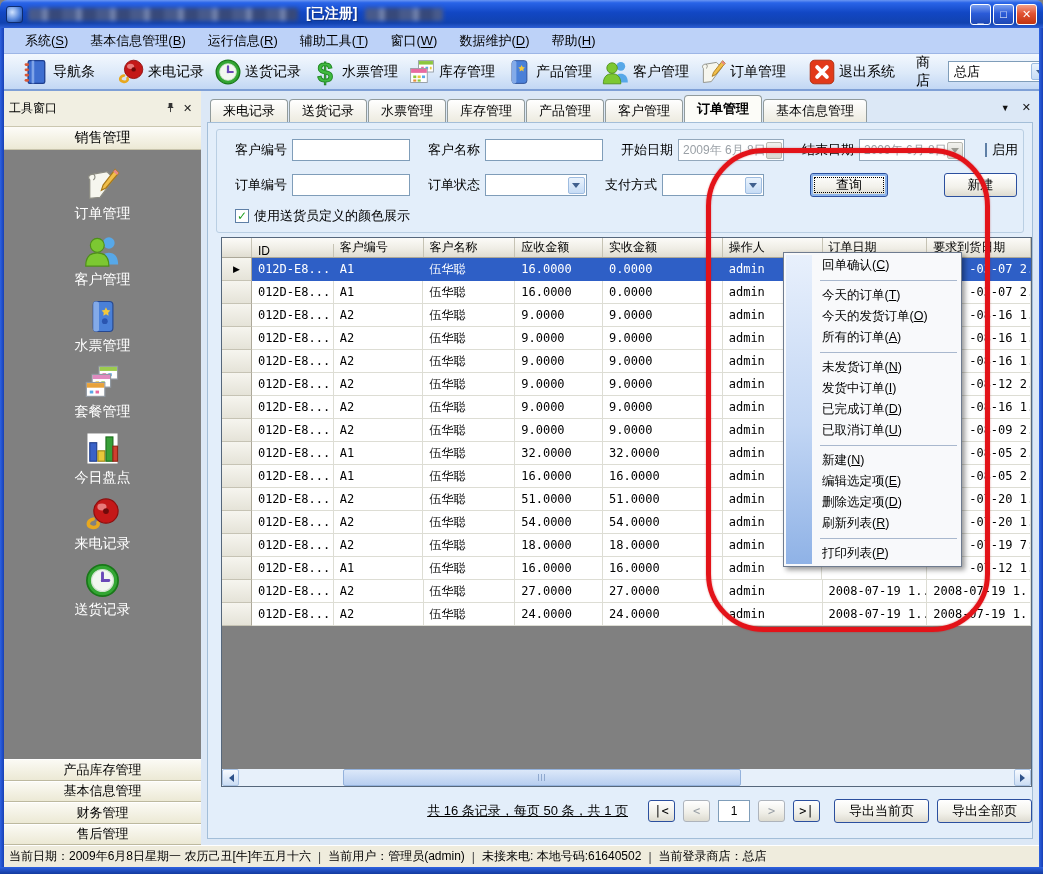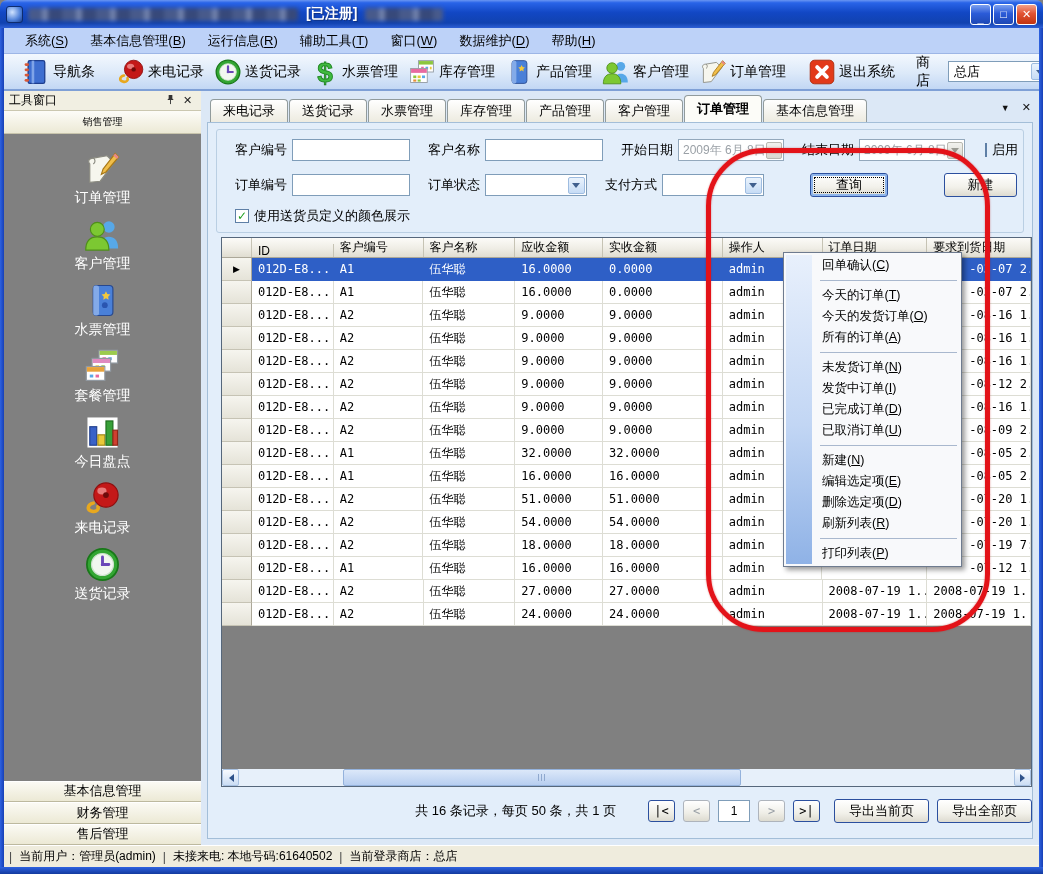--- a/index.html
+++ b/index.html
@@ -30,24 +30,24 @@
 .tb-btn svg{width:28px;height:28px;}
 .tb-sep{width:1px;height:28px;background:#86A2CE;margin:0 6px;}
 .store{display:flex;align-items:center;gap:7px;margin-left:4px;}
 .store-box{width:112px;height:21px;background:#fff;border:1px solid #7F9DB9;display:flex;align-items:center;justify-content:space-between;padding-left:5px;font-size:13px;}
 .combo-arrow{width:17px;height:17px;background:linear-gradient(180deg,#EAF3FD,#C6DCF5);border:1px solid #9EBCE0;border-radius:2px;display:flex;align-items:center;justify-content:center;}
 .combo-arrow.gray{background:linear-gradient(180deg,#F2F2EE,#D8D8D0);border-color:#B8B8B0;}
 .chev{width:0;height:0;border:4px solid transparent;border-top:5px solid #40608E;margin-top:5px;}
 .combo-arrow.gray .chev{border-top-color:#9a9a92;}
 
 .sidebar{position:absolute;left:4px;top:91px;width:197px;bottom:29px;background:#808080;display:flex;flex-direction:column;z-index:3;}
-.tw-header{height:20px;background:#F1EFE2;border-bottom:1px solid #CBC7B0;display:flex;align-items:center;padding:0 5px;font-size:12px;}
+.tw-header{height:36px;background:#F1EFE2;border-bottom:1px solid #CBC7B0;display:flex;align-items:center;padding:0 5px;font-size:12px;}
 .tw-title{flex:1;}
 .tw-btn{width:17px;text-align:center;font-size:11px;color:#222;}
-.sb-group-top{height:23px;background:linear-gradient(180deg,#FDFCF8,#ECE9D5);border-bottom:1px solid #C8C4AC;display:flex;align-items:center;justify-content:center;font-size:10px;}
+.sb-group-top{height:23px;background:linear-gradient(180deg,#FDFCF8,#ECE9D5);border-bottom:1px solid #C8C4AC;display:flex;align-items:center;justify-content:center;font-size:14px;}
 .sb-items{flex:1;display:flex;flex-direction:column;align-items:center;padding-top:16px;gap:9px;overflow:hidden;}
 .sb-item{display:flex;flex-direction:column;align-items:center;gap:2px;color:#fff;font-size:14px;cursor:pointer;}
 .sb-item svg{width:37px;height:37px;}
 .sb-bottom{margin-top:auto;}
 .sb-bar{height:21.5px;background:linear-gradient(180deg,#FBFAF4,#ECE9D5);border-top:1px solid #FFFFFF;border-bottom:1px solid #BDB99F;display:flex;align-items:center;justify-content:center;font-size:13px;}
 
 .content{position:absolute;left:201px;top:91px;right:4px;bottom:29px;background:#DCE8F6;z-index:2;}
 .tabstrip{position:absolute;top:4px;left:9px;right:40px;height:27px;display:flex;align-items:flex-end;gap:1px;}
 .tab{height:23px;padding:0 12px;display:flex;align-items:center;font-size:13px;background:linear-gradient(180deg,#FFFFFF,#EDEBE0);border:1px solid #919B9C;border-bottom:none;border-radius:4px 4px 0 0;white-space:nowrap;cursor:pointer;}
 .tab.active{height:27px;background:#FCFCF8;font-weight:bold;position:relative;z-index:2;}
@@ -80,21 +80,21 @@
 .grid-gray{flex:1 1 auto;background:#808080;}
 .hscroll{height:17px;background:#E7F0FA;display:flex;flex:0 0 auto;}
 .hs-btn{width:17px;background:linear-gradient(180deg,#F7FAFE,#CBDDF4);border:1px solid #A9C2E2;border-radius:2px;display:flex;align-items:center;justify-content:center;}
 .tri-l{width:0;height:0;border:4px solid transparent;border-right:5px solid #2F528A;margin-right:3px;}
 .tri-r{width:0;height:0;border:4px solid transparent;border-left:5px solid #2F528A;margin-left:3px;}
 .hs-track{flex:1;position:relative;}
 .hs-thumb{position:absolute;left:104px;width:398px;top:0;bottom:0;background:linear-gradient(180deg,#DCE8F9,#B7CEF0);border:1px solid #94B2DC;border-radius:2px;}
 .hs-thumb:after{content:"";position:absolute;left:50%;top:4px;bottom:4px;width:8px;transform:translateX(-50%);background:repeating-linear-gradient(90deg,#8FA8CE 0 1px,transparent 1px 3px);}
 
 .footer-row{position:absolute;left:13px;top:674px;width:811px;height:28px;display:flex;align-items:center;justify-content:flex-end;gap:8px;font-size:13px;}
-.rec-summary{margin-right:24px;white-space:nowrap;}
+.rec-summary{margin-right:12px;white-space:nowrap;text-decoration:underline;}
 .pg-btn{min-width:27px;height:22px;padding:0 4px;font-size:12px;background:linear-gradient(180deg,#FFFFFF,#EFEEE7 60%,#DDDBD0);border:1px solid #2B4F9E;border-radius:3px;display:flex;align-items:center;justify-content:center;font-family:"DejaVu Sans Mono",monospace;}
 .pg-btn.disabled{border-color:#AEB4BC;color:#9aa0a6;}
 .pg-input{width:32px;height:22px;border:1px solid #7F9DB9;text-align:center;font-size:12px;}
 
 .statusbar{position:absolute;left:4px;right:4px;bottom:7px;height:22px;background:#EFECDD;border-top:1px solid #FFFFFF;display:flex;align-items:center;padding-left:5px;font-size:12px;gap:7px;white-space:nowrap;z-index:4;}
 .sb-sep{color:#444;}
 
 .ctxmenu{position:absolute;left:783px;top:252px;width:179px;background:#F8F9FB;border:1px solid #6E7B8F;box-shadow:3px 3px 5px rgba(0,0,0,.4);padding:2px;z-index:40;font-size:12.5px;}
 .ctx-strip{position:absolute;left:2px;top:2px;bottom:2px;width:26px;background:linear-gradient(180deg,#E8F0FC 0%,#C2D6F4 55%,#8FB2E6 100%);}
 .ctx-item{position:relative;height:21px;line-height:21px;padding-left:36px;white-space:nowrap;color:#000;cursor:pointer;}
@@ -354,20 +354,21 @@
               <circle cx="16" cy="16" r="13.5" fill="#33A633" stroke="#187818" stroke-width="1.5"></circle>
               <circle cx="16" cy="16" r="9.5" fill="#F2F7F0" stroke="#CDE2CC"></circle>
               <path d="M16 9.5 L16 16 L21.5 16" fill="none" stroke="#6A48B8" stroke-width="2.5" stroke-linecap="round"></path>
               <circle cx="16" cy="16" r="1.4" fill="#6A48B8"></circle>
             </svg>
           </div>
           <div>送货记录</div>
         </div>
       </div>
     <div class="sb-bottom" id="sb-bottom">
+        <div class="sb-bar">产品库存管理</div>
         <div class="sb-bar">基本信息管理</div>
         <div class="sb-bar">财务管理</div>
         <div class="sb-bar">售后管理</div>
       </div>
   </div>
 
   <div class="content">
     <div class="tabstrip" id="tabstrip">
         <div class="tab">来电记录</div>
         <div class="tab">送货记录</div>
@@ -642,20 +643,21 @@
         <input class="pg-input" value="1" style="">
         <div class="pg-btn disabled">&gt;</div>
         <div class="pg-btn">&gt;|</div>
         <div class="xpbtn" style="margin-left:6px">导出当前页</div>
         <div class="xpbtn">导出全部页</div>
       </div>
     </div>
   </div>
 
   <div class="statusbar" id="statusbar">
+      <div>当前日期：2009年6月8日星期一 农历己丑[牛]年五月十六</div>
       <div class="sb-sep">|</div>
       <div>当前用户：管理员(admin)</div>
       <div class="sb-sep">|</div>
       <div>未接来电: 本地号码:61640502</div>
       <div class="sb-sep">|</div>
       <div>当前登录商店：总店</div>
     </div>
 
   <div class="ctxmenu" id="ctxmenu">
     <div class="ctx-strip"></div>

